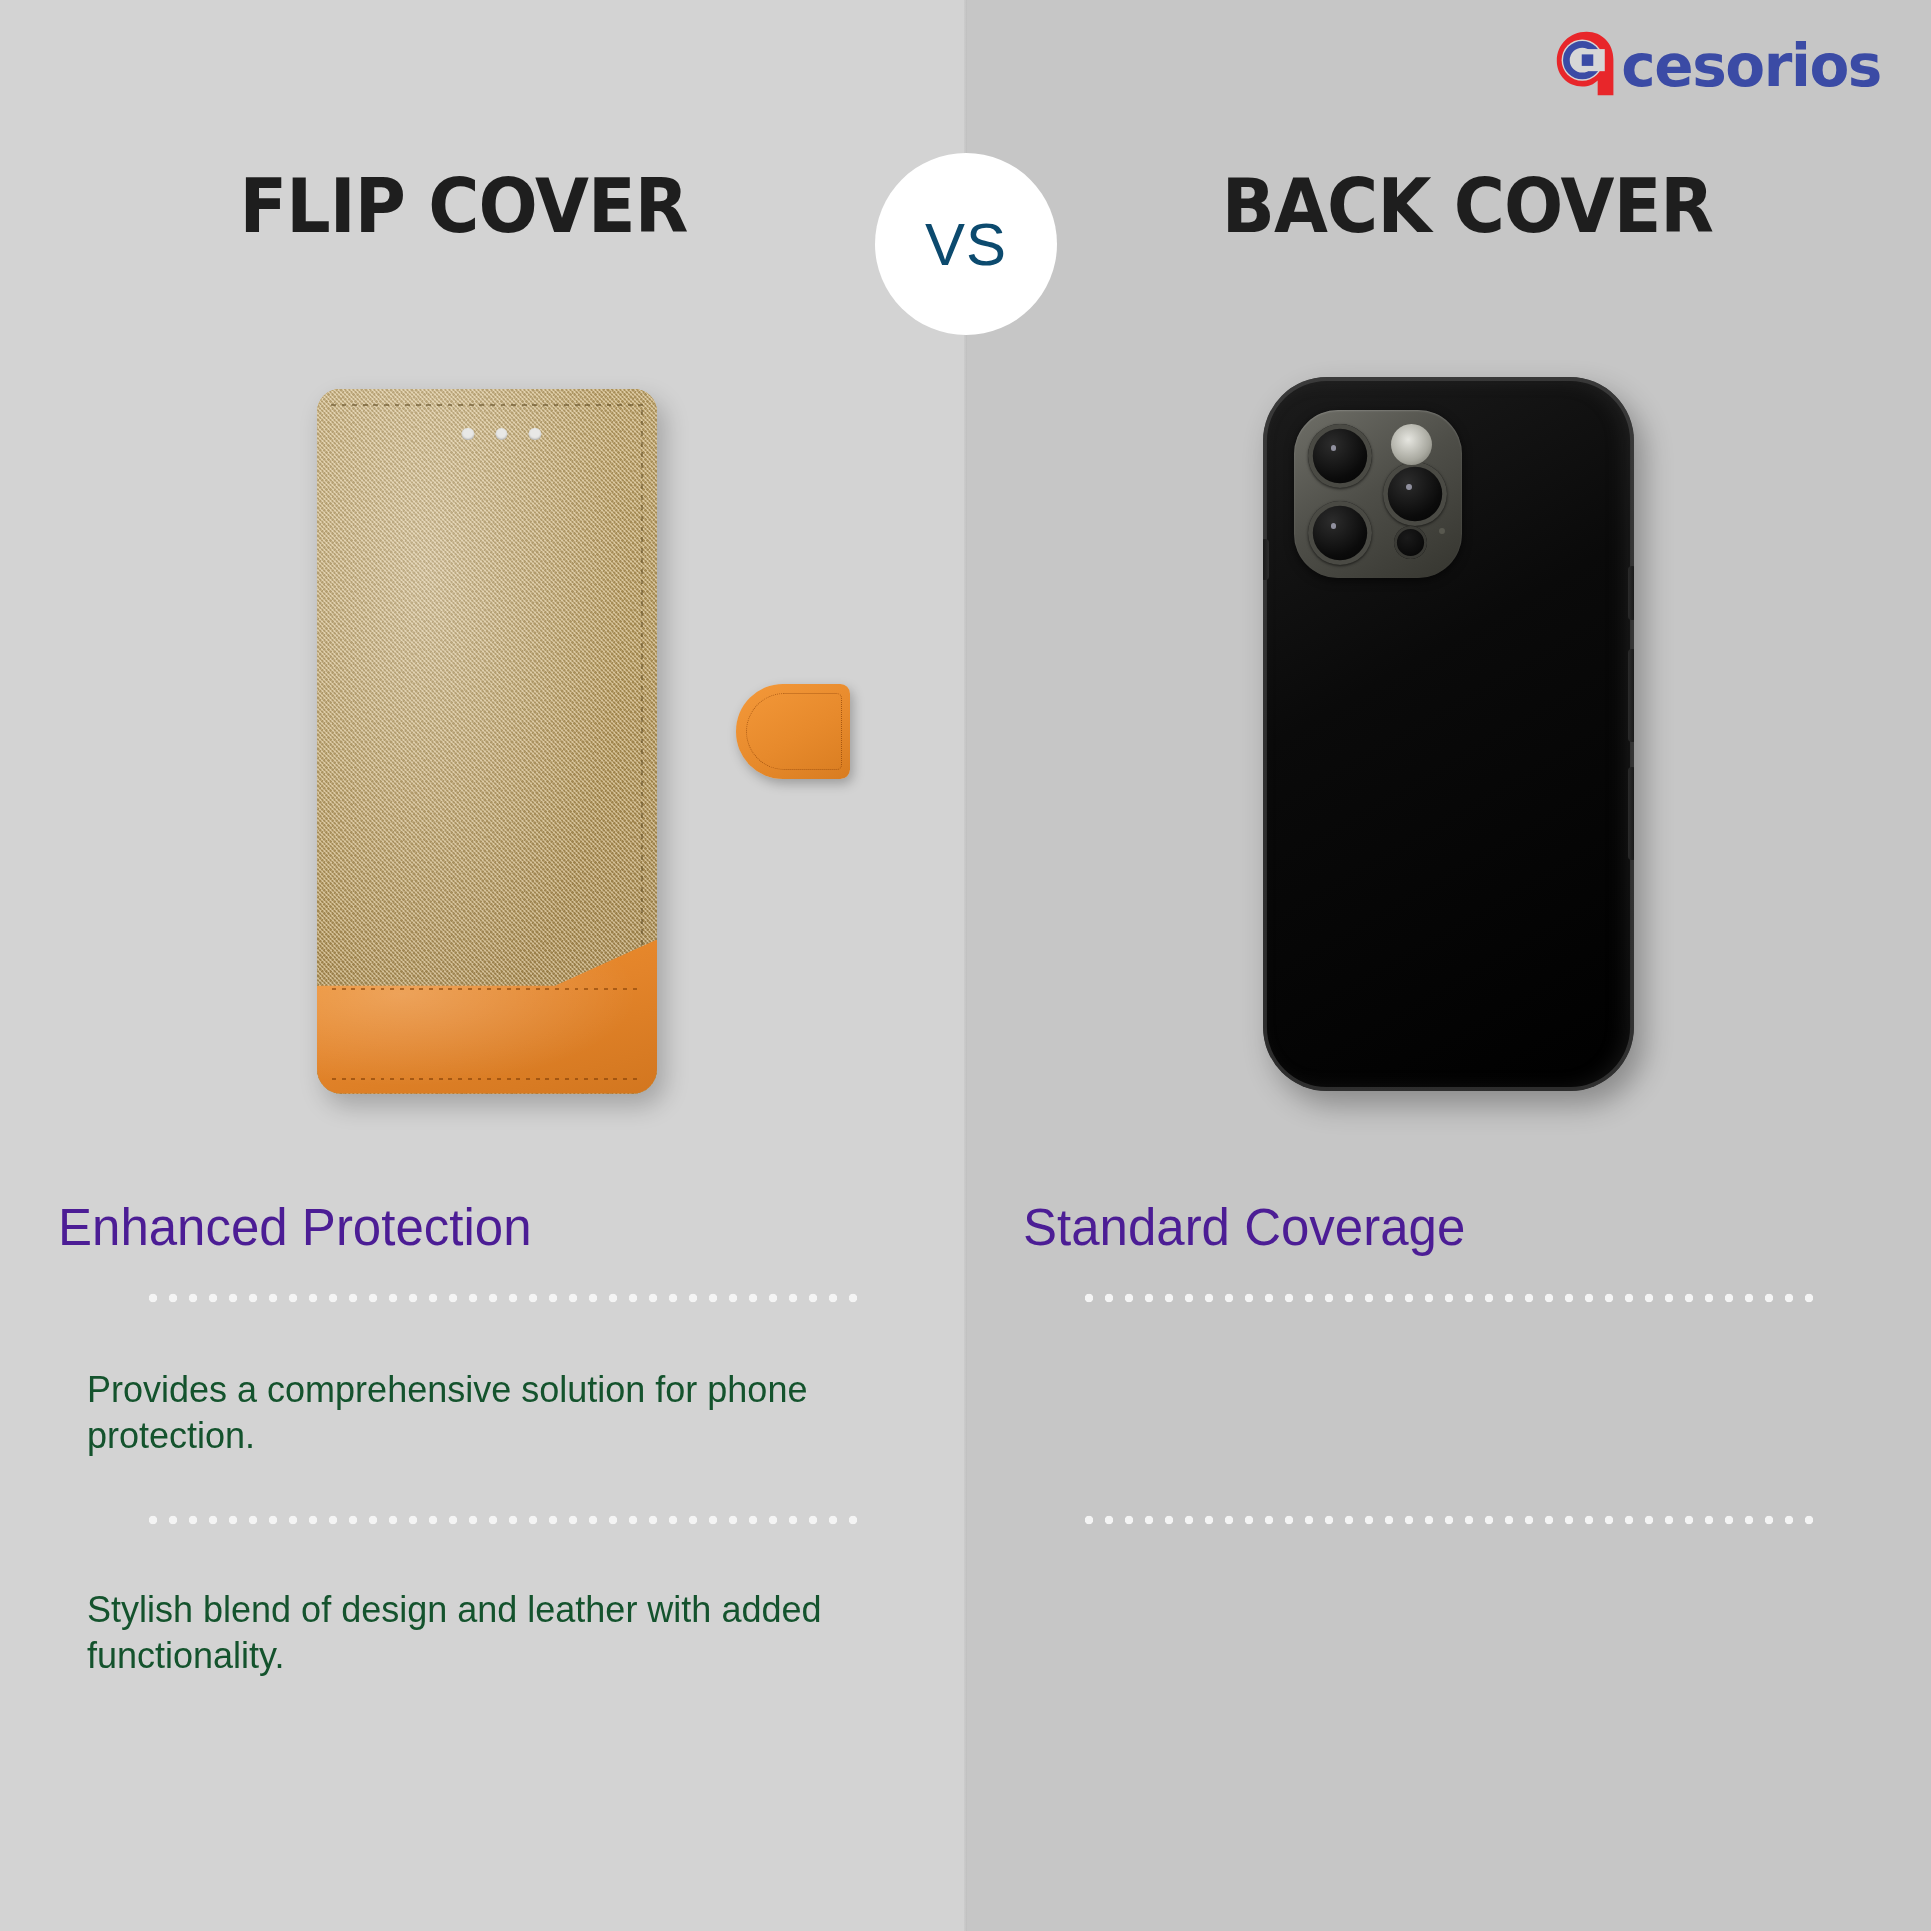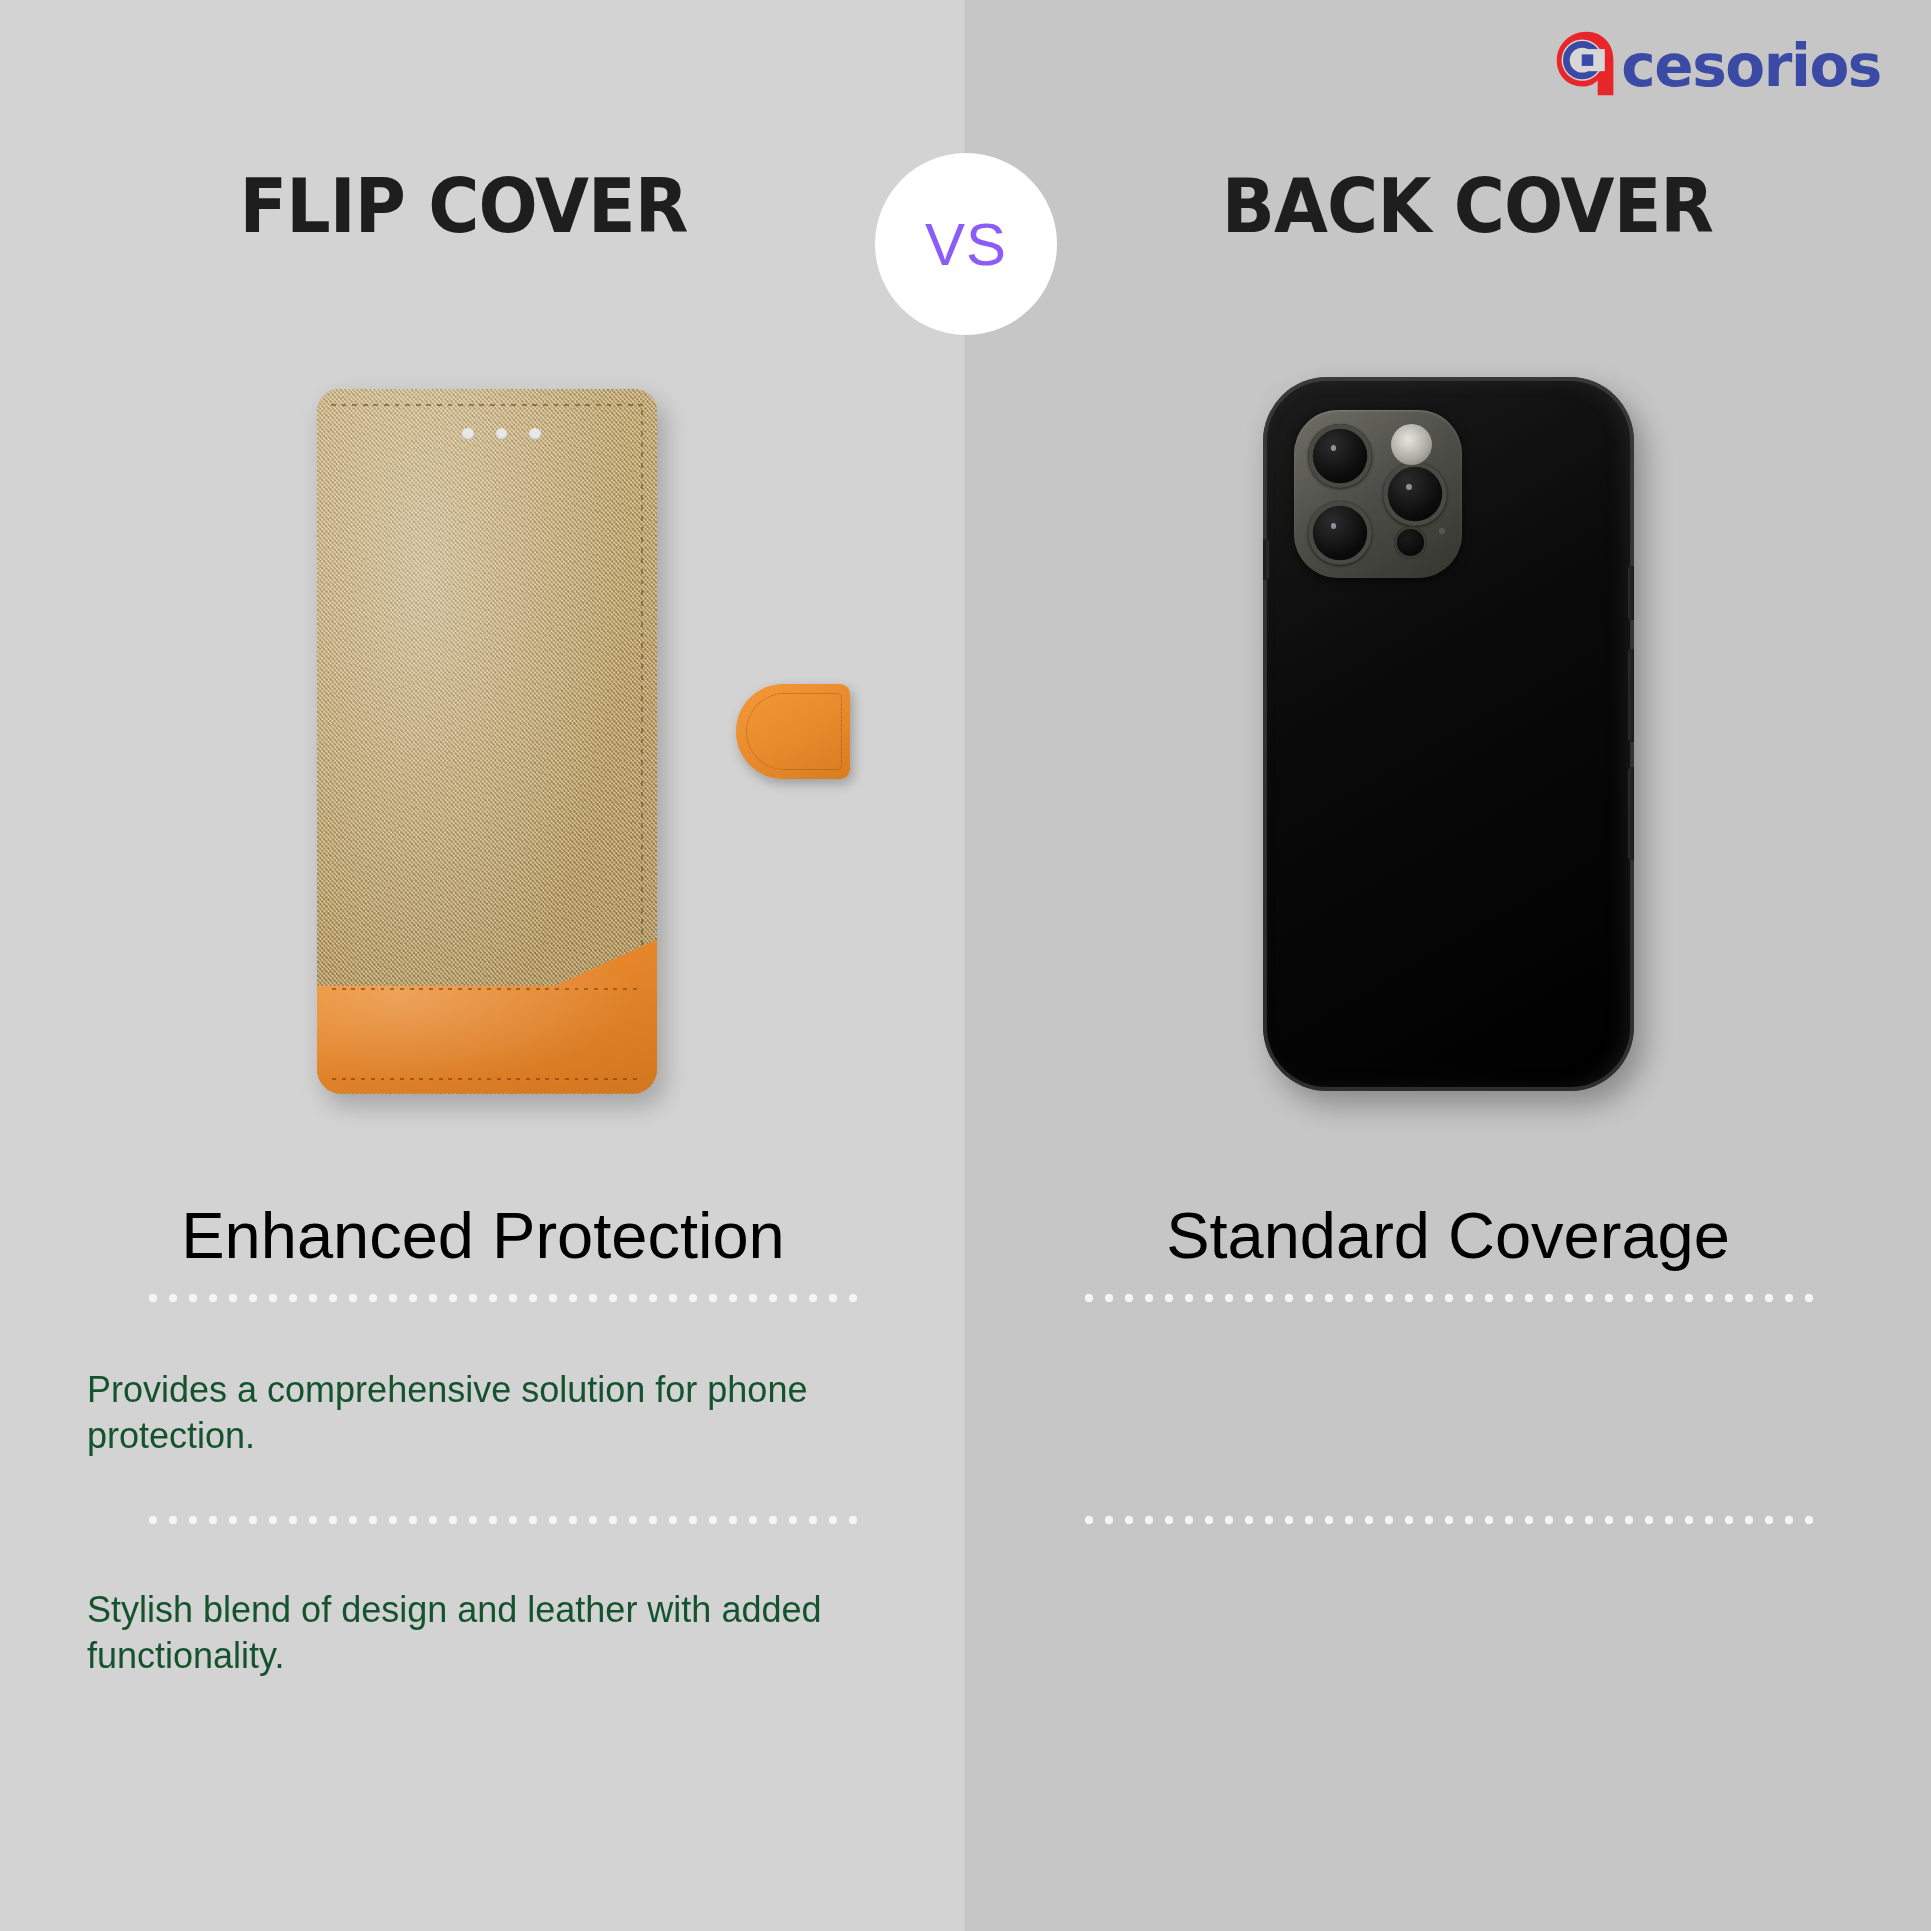--- a/index.html
+++ b/index.html
@@ -93,21 +93,21 @@
     background: #ffffff;
     display: flex;
     align-items: center;
     justify-content: center;
     z-index: 6;
   }
   .vs-text {
     font-family: "Liberation Sans", sans-serif;
     font-weight: 400;
     font-size: 60px;
-    color: #8b5cf6;
+    color: #0c4a6e;
     letter-spacing: 1px;
   }
 
   
   .stage { position: absolute; }
   .stage-left  { left: 174px;  top: 377px; width: 618px; height: 734px; }
   .stage-right { left: 1139px; top: 377px; width: 618px; height: 734px; }
 
   
   .flip {
@@ -290,23 +290,23 @@
     width: 7.7px; height: 41px;
     border-radius: 3.9px;
     background: linear-gradient(to left, #2b2b2b, #131313);
   }
 
   
   .subtitle {
     position: absolute;
     font-family: "Liberation Sans", sans-serif;
     font-weight: 400;
-    font-size: 65px;
-    color: #000000;
-    text-align: center;
+    font-size: 51px;
+    color: #4c1d95;
+    text-align: left;
     line-height: 1.2;
   }
   .subtitle-left  { left: 58px;   top: 1197px; width: 850px; }
   .subtitle-right { left: 1023px; top: 1197px; width: 850px; }
 
   .dot-rule {
     position: absolute;
     height: 11.6px;
     background-image: radial-gradient(circle, #f4f4f4 0 4px, rgba(255,255,255,0) 4.4px);
     background-size: 20px 11.6px;

